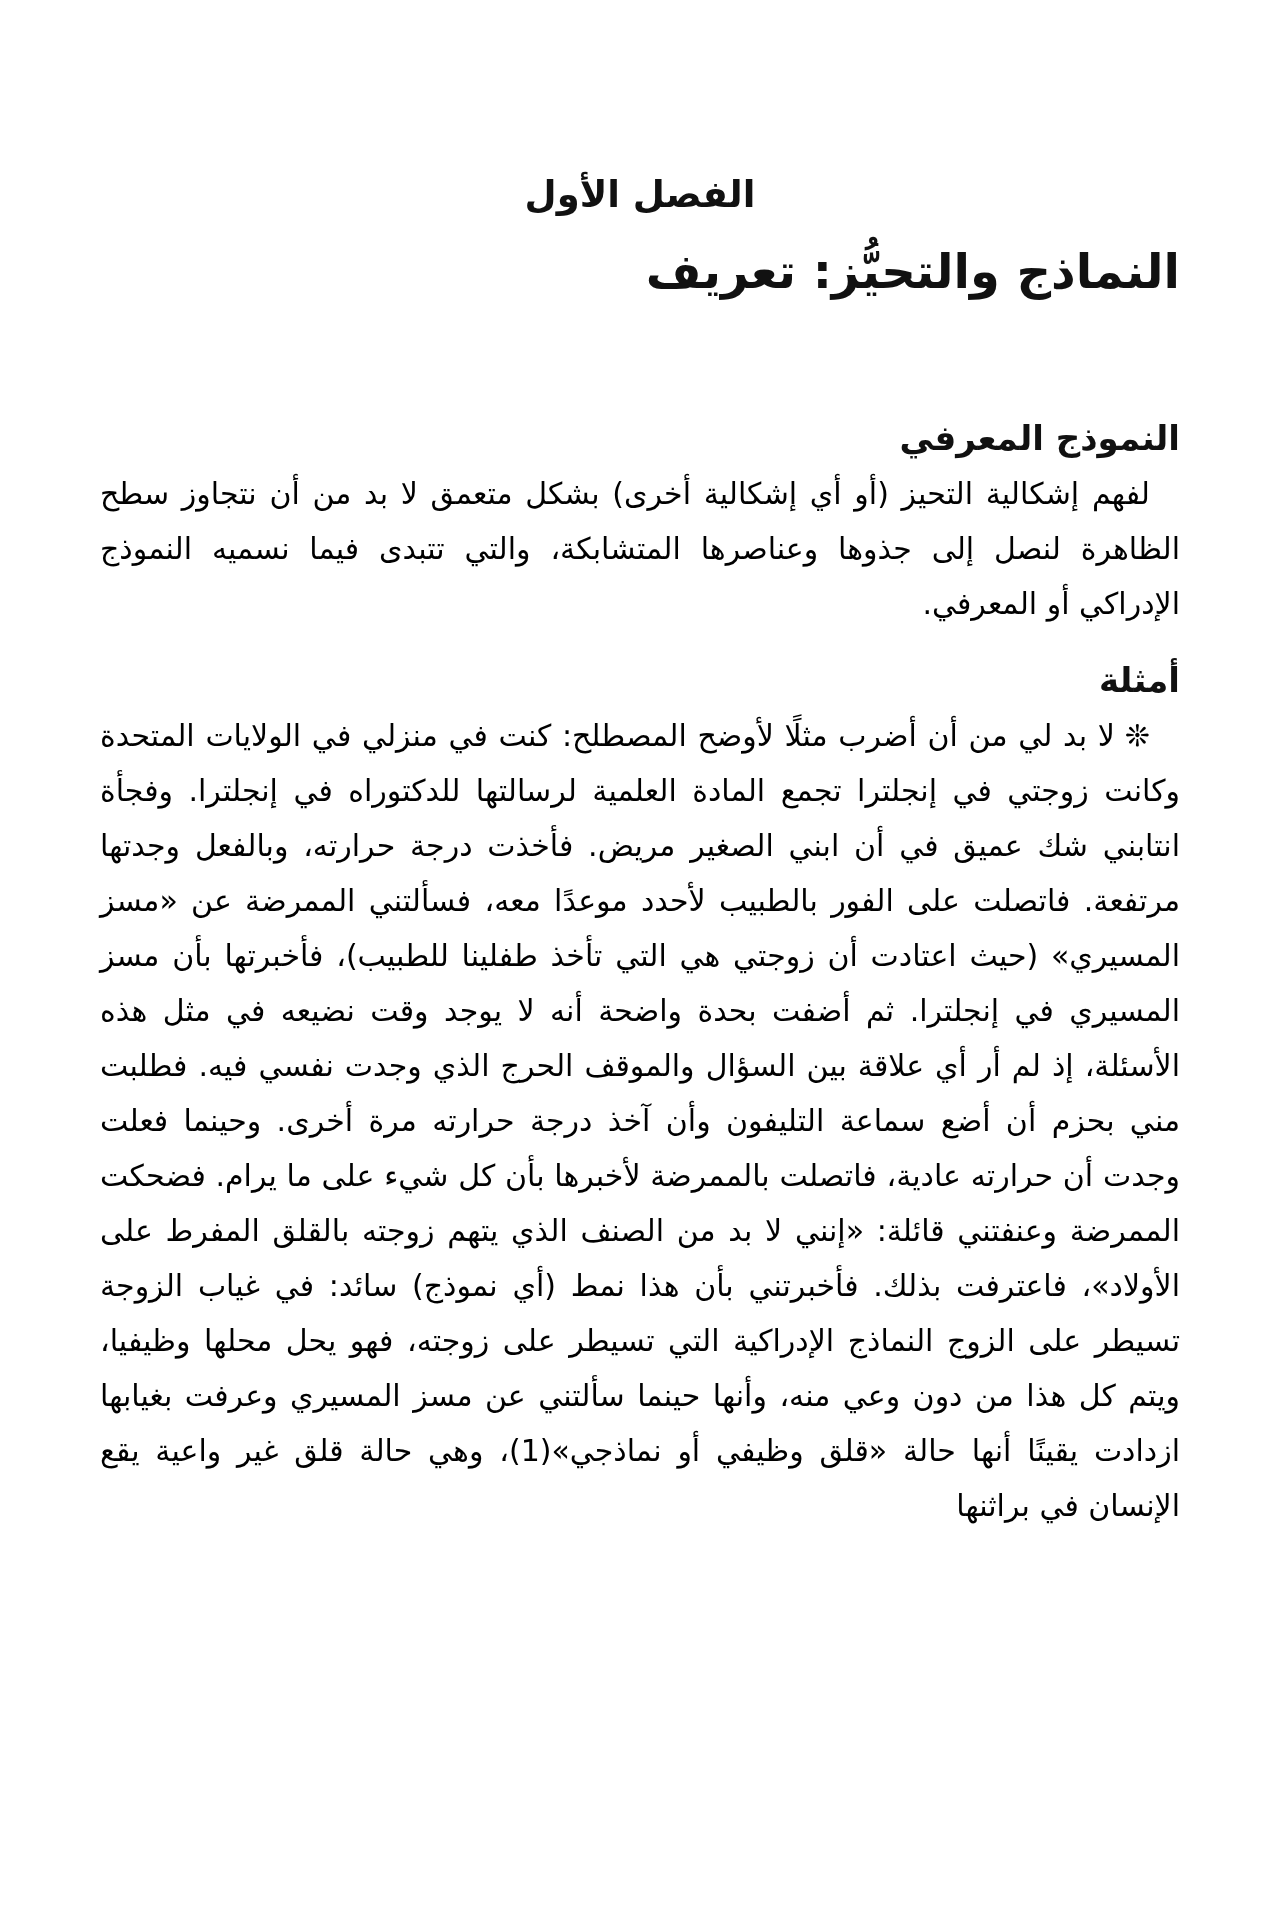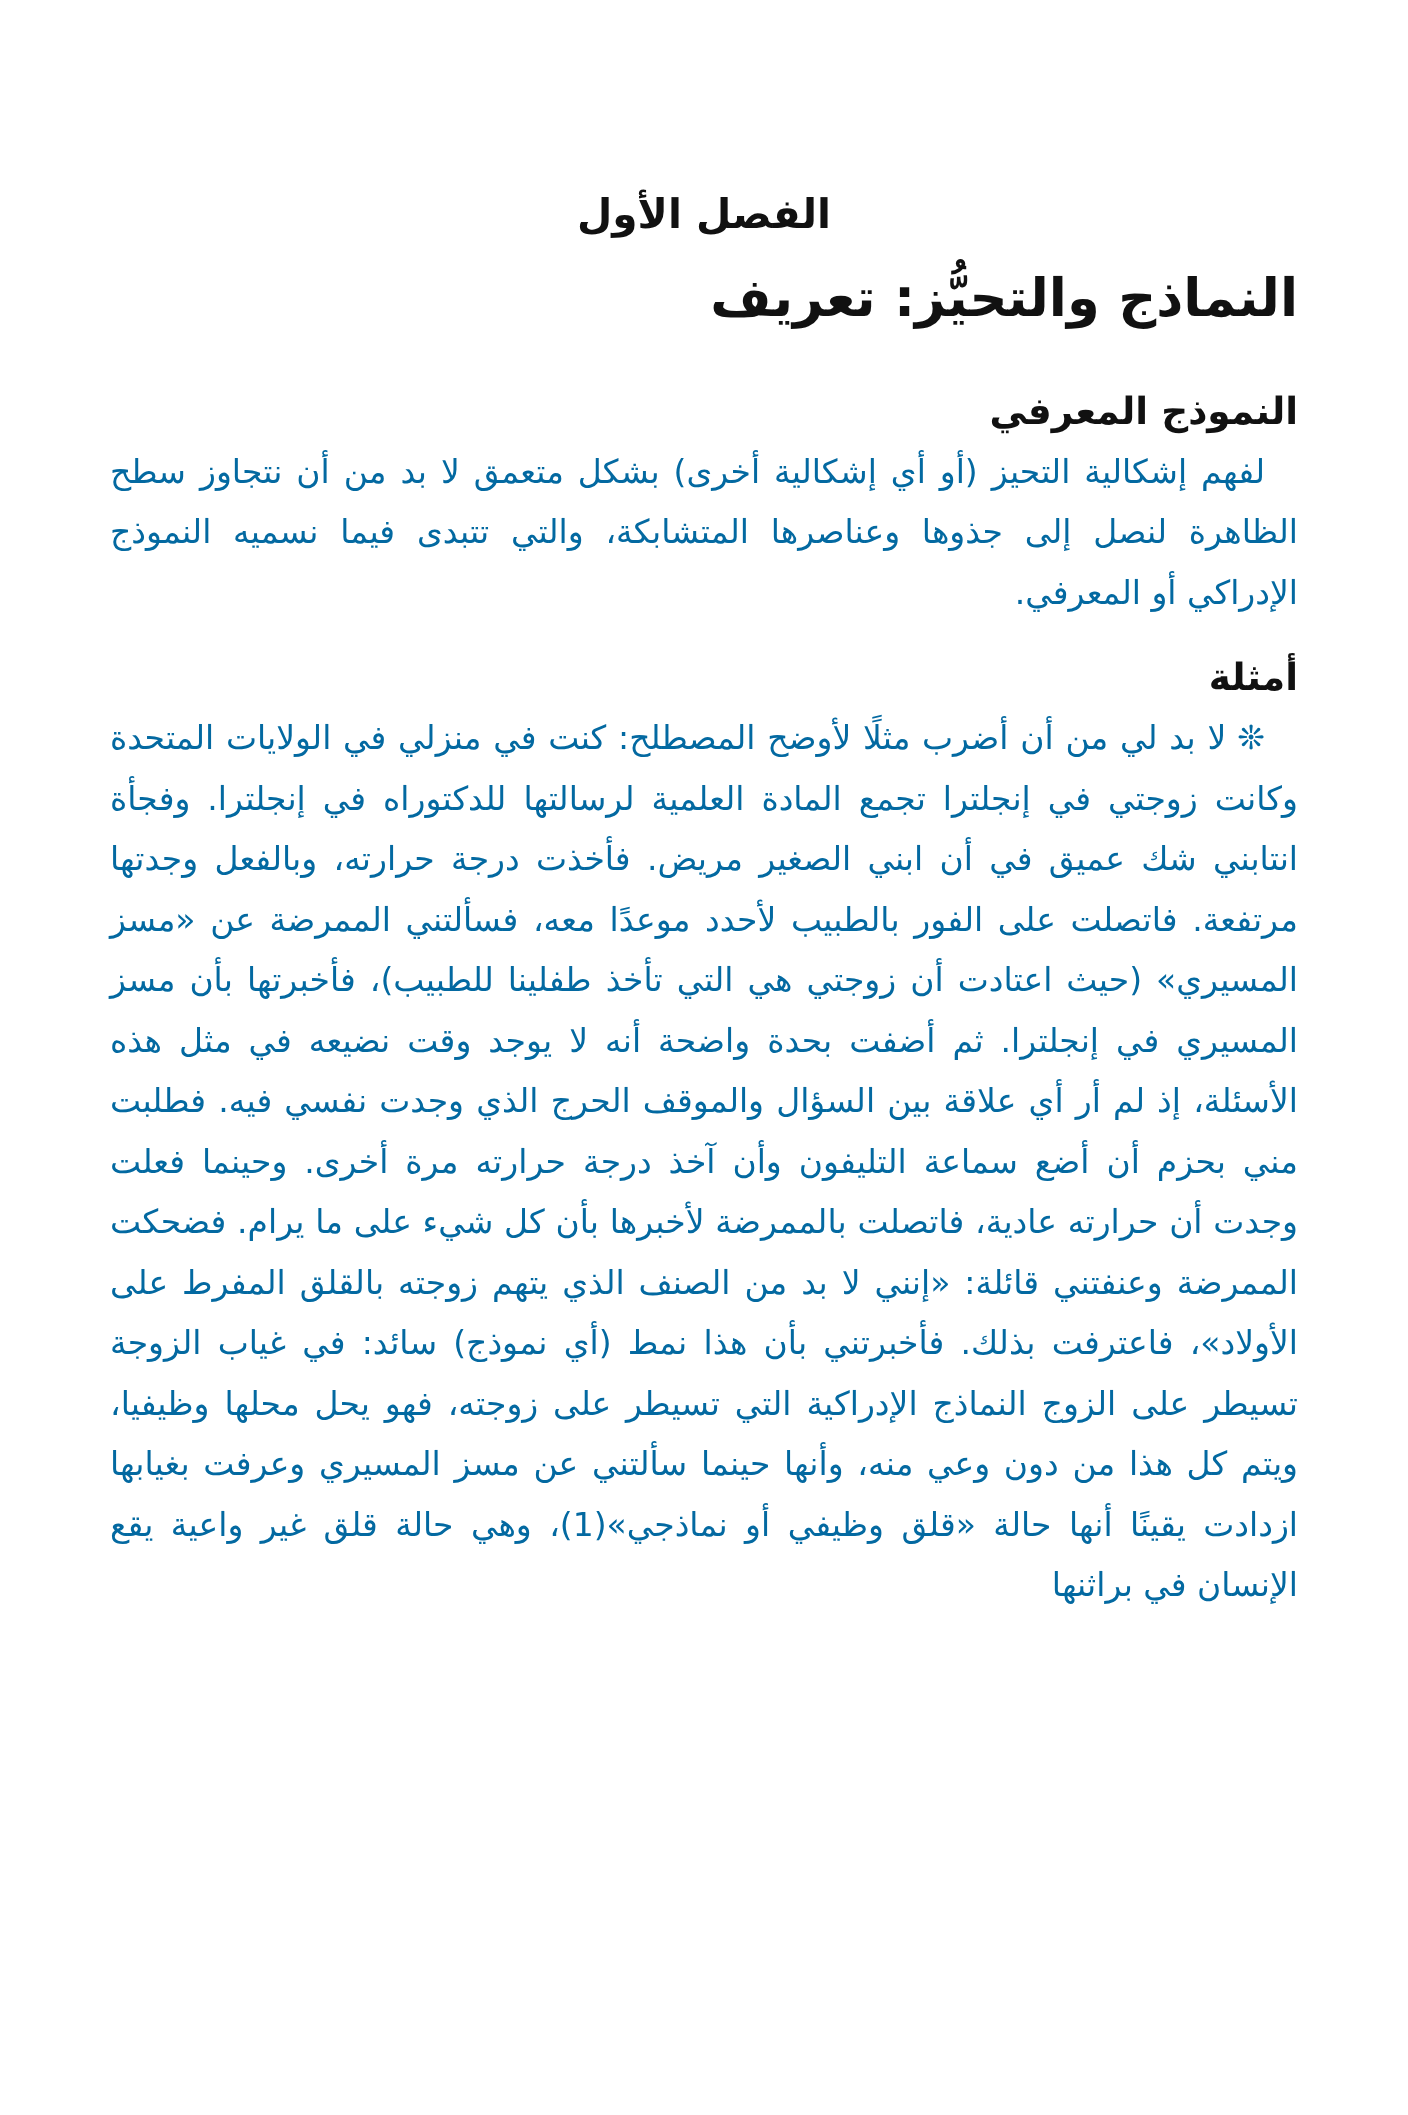--- a/index.html
+++ b/index.html
@@ -34,31 +34,31 @@
     font-weight: 700;
     line-height: 1.3;
   }
   .section-heading {
     font-size: 34px;
     font-weight: 700;
     line-height: 55px;
     text-align: right;
   }
   .heading-first {
-    margin-top: 44px;
+    margin-top: 108px;
   }
   .heading-later {
     margin-top: 22px;
   }
   .body-para {
     font-size: 30px;
     line-height: 55px;
     text-align: justify;
     text-justify: inter-word;
-    color: #0369a1;
+    color: #000000;
   }
   .indent {
     text-indent: 30px;
   }
   .question-line {
     text-indent: 278px;
     text-align: right;
   }
   .star-marker {
     margin-left: 10px;

